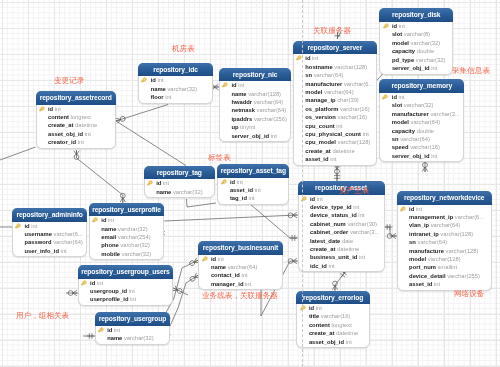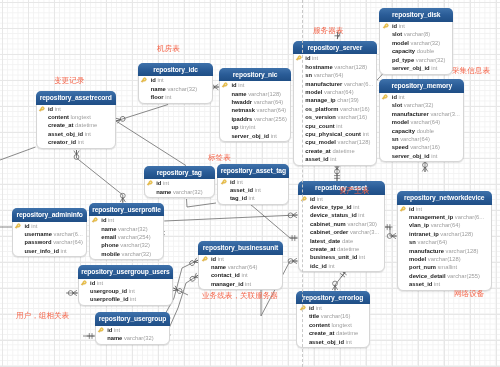--- a/index.html
+++ b/index.html
@@ -444,22 +444,22 @@
             </svg><span class="fn">id</span> <span class="ft">int</span></div>
           <div class="row"><span class="fn">title</span> <span class="ft">varchar(16)</span></div>
           <div class="row"><span class="fn">content</span> <span class="ft">longtext</span></div>
           <div class="row"><span class="fn">create_at</span> <span class="ft">datetime</span></div>
           <div class="row"><span class="fn">asset_obj_id</span> <span class="ft">int</span></div>
         </div>
       </div>
     </div>
   <div id="ann-layer">
       <div class="ann" style="left: 54px; top: 76.5px; font-family: Liberation Mono, monospace;">变更记录</div>
-      <div class="ann" style="left: 157px; top: 44.5px;">机房表</div>
-      <div class="ann" style="left: 313px; top: 26.5px;">服务器表</div>
+      <div class="ann" style="left: 172px; top: 44.5px;">机房表</div>
+      <div class="ann" style="left: 313px; top: 26.5px;">关联服务器</div>
       <div class="ann" style="left: 452px; top: 66.5px; font-family: Liberation Serif, serif;">采集信息表</div>
       <div class="ann" style="left: 192px; top: 154px; margin-left: 16px;">标签表</div>
       <div class="ann" style="left: 339px; top: 186.5px;">资产主表</div>
       <div class="ann" style="left: 202px; top: 291.5px;">业务线表，关联服务器</div>
       <div class="ann" style="left: 10px; top: 311.5px; margin-left: 6px;">用户，组相关表</div>
       <div class="ann" style="left: 418px; top: 289.5px; margin-left: 36px;">网络设备</div>
     </div>
   <div id="cursor-layer">
     <div class="pagebreak" id="pagebreak" style="left: 301.5px; top: 0px; height: 367px;"></div>
     <svg id="cursor" width="11" height="11" viewBox="0 0 14 14" xmlns="http://www.w3.org/2000/svg" style="position: absolute; left: 331.5px; top: 30px;">

